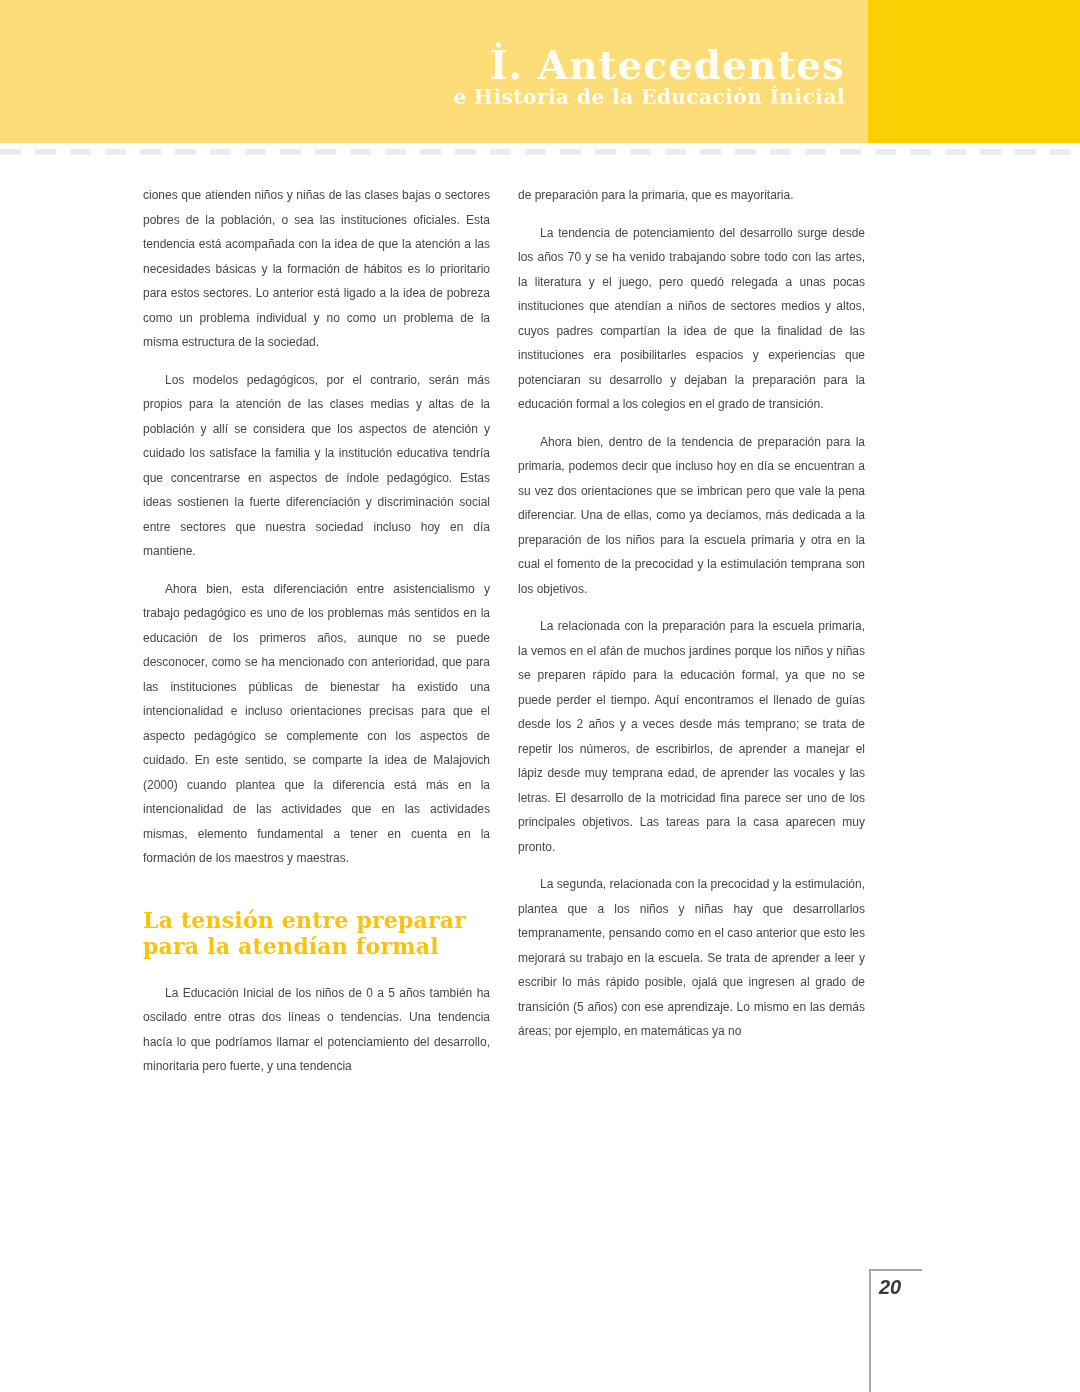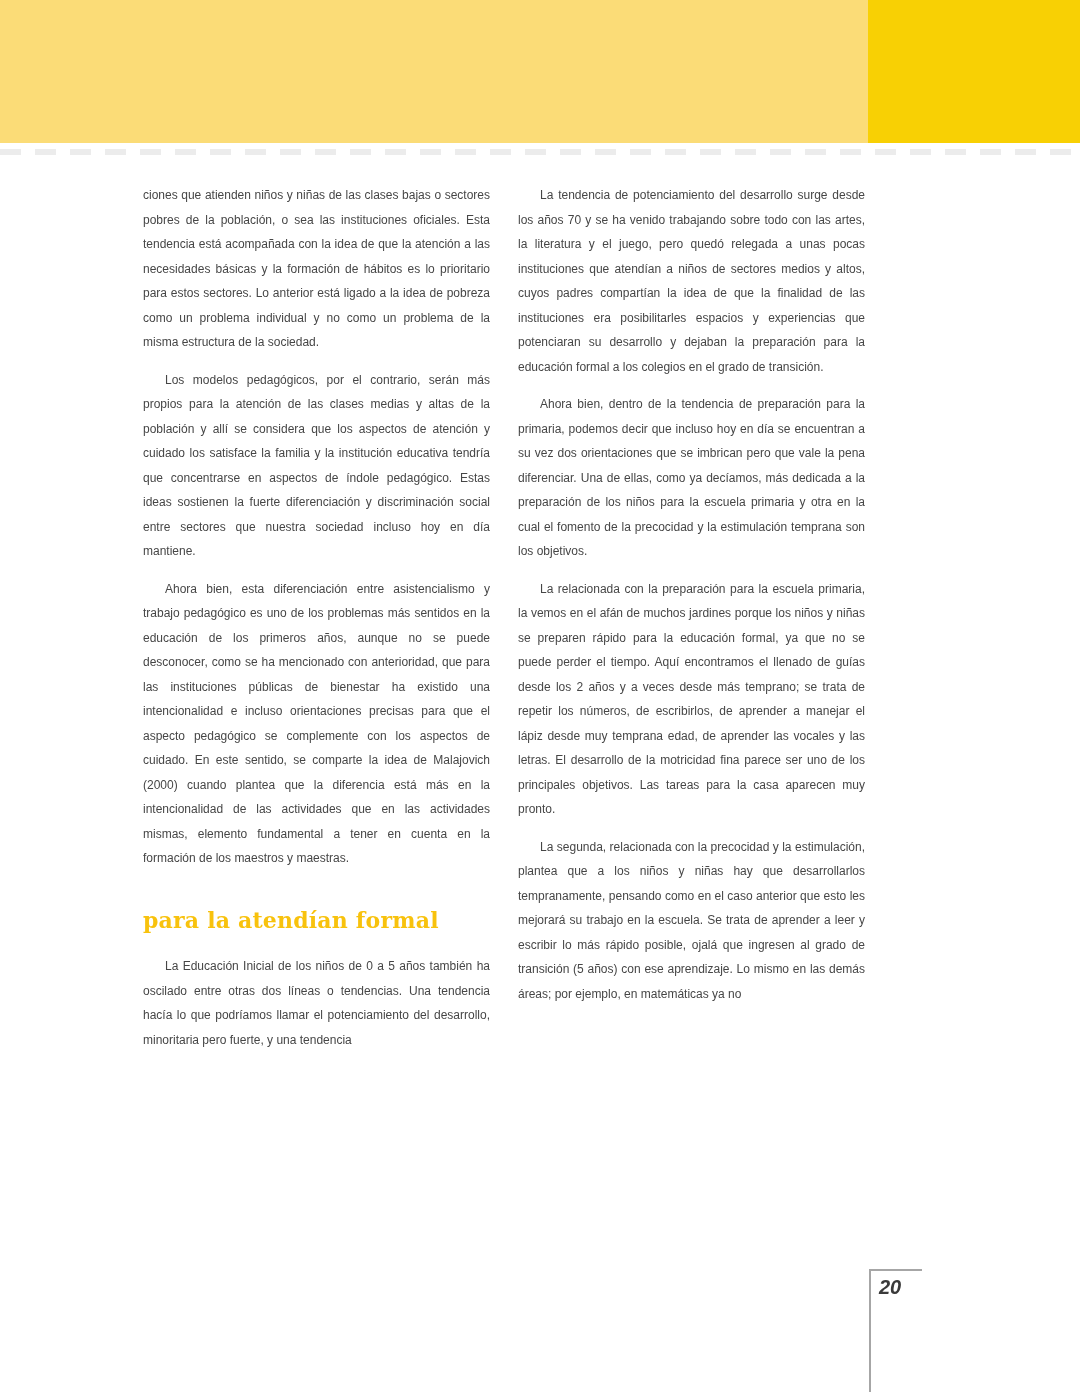--- a/index.html
+++ b/index.html
@@ -95,37 +95,43 @@
     margin:5px 0 0 8px;
   }
 </style>
 </head>
 <body>
 
 <div class="page">
 
   <div class="header-band"></div>
   <div class="header-block"></div>
+  <div class="header-text">
+    <h1 class="chapter-title">İ. Antecedentes</h1>
+    <h2 class="chapter-subtitle">e Historia de la Educación İnicial</h2>
+  </div>
   <div class="dash-separator"></div>
 
   <div class="columns">
 
     <div class="col">
       <p class="body-par">ciones que atienden niños y niñas de las clases bajas o sectores pobres de la población, o sea las instituciones oficiales. Esta tendencia está acompañada con la idea de que la atención a las necesidades básicas y la formación de hábitos es lo prioritario para estos sectores. Lo anterior está ligado a la idea de pobreza como un problema individual y no como un problema de la misma estructura de la sociedad.</p>
       <p class="body-par indent">Los modelos pedagógicos, por el contrario, serán más propios para la atención de las clases medias y altas de la población y allí se considera que los aspectos de atención y cuidado los satisface la familia y la institución educativa tendría que concentrarse en aspectos de índole pedagógico. Estas ideas sostienen la fuerte diferenciación y discriminación social entre sectores que nuestra sociedad incluso hoy en día mantiene.</p>
       <p class="body-par indent">Ahora bien, esta diferenciación entre asistencialismo y trabajo pedagógico es uno de los problemas más sentidos en la educación de los primeros años, aunque no se puede desconocer, como se ha mencionado con anterioridad, que para las instituciones públicas de bienestar ha existido una intencionalidad e incluso orientaciones precisas para que el aspecto pedagógico se complemente con los aspectos de cuidado. En este sentido, se comparte la idea de Malajovich (2000) cuando plantea que la diferencia está más en la intencionalidad de las actividades que en las actividades mismas, elemento fundamental a tener en cuenta en la formación de los maestros y maestras.</p>
 
       <h3 class="section-heading">
+        <span>La tensión entre preparar</span>
         <span>para la atendían formal</span>
       </h3>
 
       <p class="body-par indent">La Educación Inicial de los niños de 0 a 5 años también ha oscilado entre otras dos líneas o tendencias. Una tendencia hacía lo que podríamos llamar el potenciamiento del desarrollo, minoritaria pero fuerte, y una tendencia</p>
     </div>
 
     <div class="col">
+      <p class="body-par">de preparación para la primaria, que es mayoritaria.</p>
       <p class="body-par indent">La tendencia de potenciamiento del desarrollo surge desde los años 70 y se ha venido trabajando sobre todo con las artes, la literatura y el juego, pero quedó relegada a unas pocas instituciones que atendían a niños de sectores medios y altos, cuyos padres compartían la idea de que la finalidad de las instituciones era posibilitarles espacios y experiencias que potenciaran su desarrollo y dejaban la preparación para la educación formal a los colegios en el grado de transición.</p>
       <p class="body-par indent">Ahora bien, dentro de la tendencia de preparación para la primaria, podemos decir que incluso hoy en día se encuentran a su vez dos orientaciones que se imbrican pero que vale la pena diferenciar. Una de ellas, como ya decíamos, más dedicada a la preparación de los niños para la escuela primaria y otra en la cual el fomento de la precocidad y la estimulación temprana son los objetivos.</p>
       <p class="body-par indent">La relacionada con la preparación para la escuela primaria, la vemos en el afán de muchos jardines porque los niños y niñas se preparen rápido para la educación formal, ya que no se puede perder el tiempo. Aquí encontramos el llenado de guías desde los 2 años y a veces desde más temprano; se trata de repetir los números, de escribirlos, de aprender a manejar el lápiz desde muy temprana edad, de aprender las vocales y las letras. El desarrollo de la motricidad fina parece ser uno de los principales objetivos. Las tareas para la casa aparecen muy pronto.</p>
       <p class="body-par indent">La segunda, relacionada con la precocidad y la estimulación, plantea que a los niños y niñas hay que desarrollarlos tempranamente, pensando como en el caso anterior que esto les mejorará su trabajo en la escuela. Se trata de aprender a leer y escribir lo más rápido posible, ojalá que ingresen al grado de transición (5 años) con ese aprendizaje. Lo mismo en las demás áreas; por ejemplo, en matemáticas ya no</p>
     </div>
 
   </div>
 
   <div class="pagenum-box">
     <div class="pagenum">20</div>

